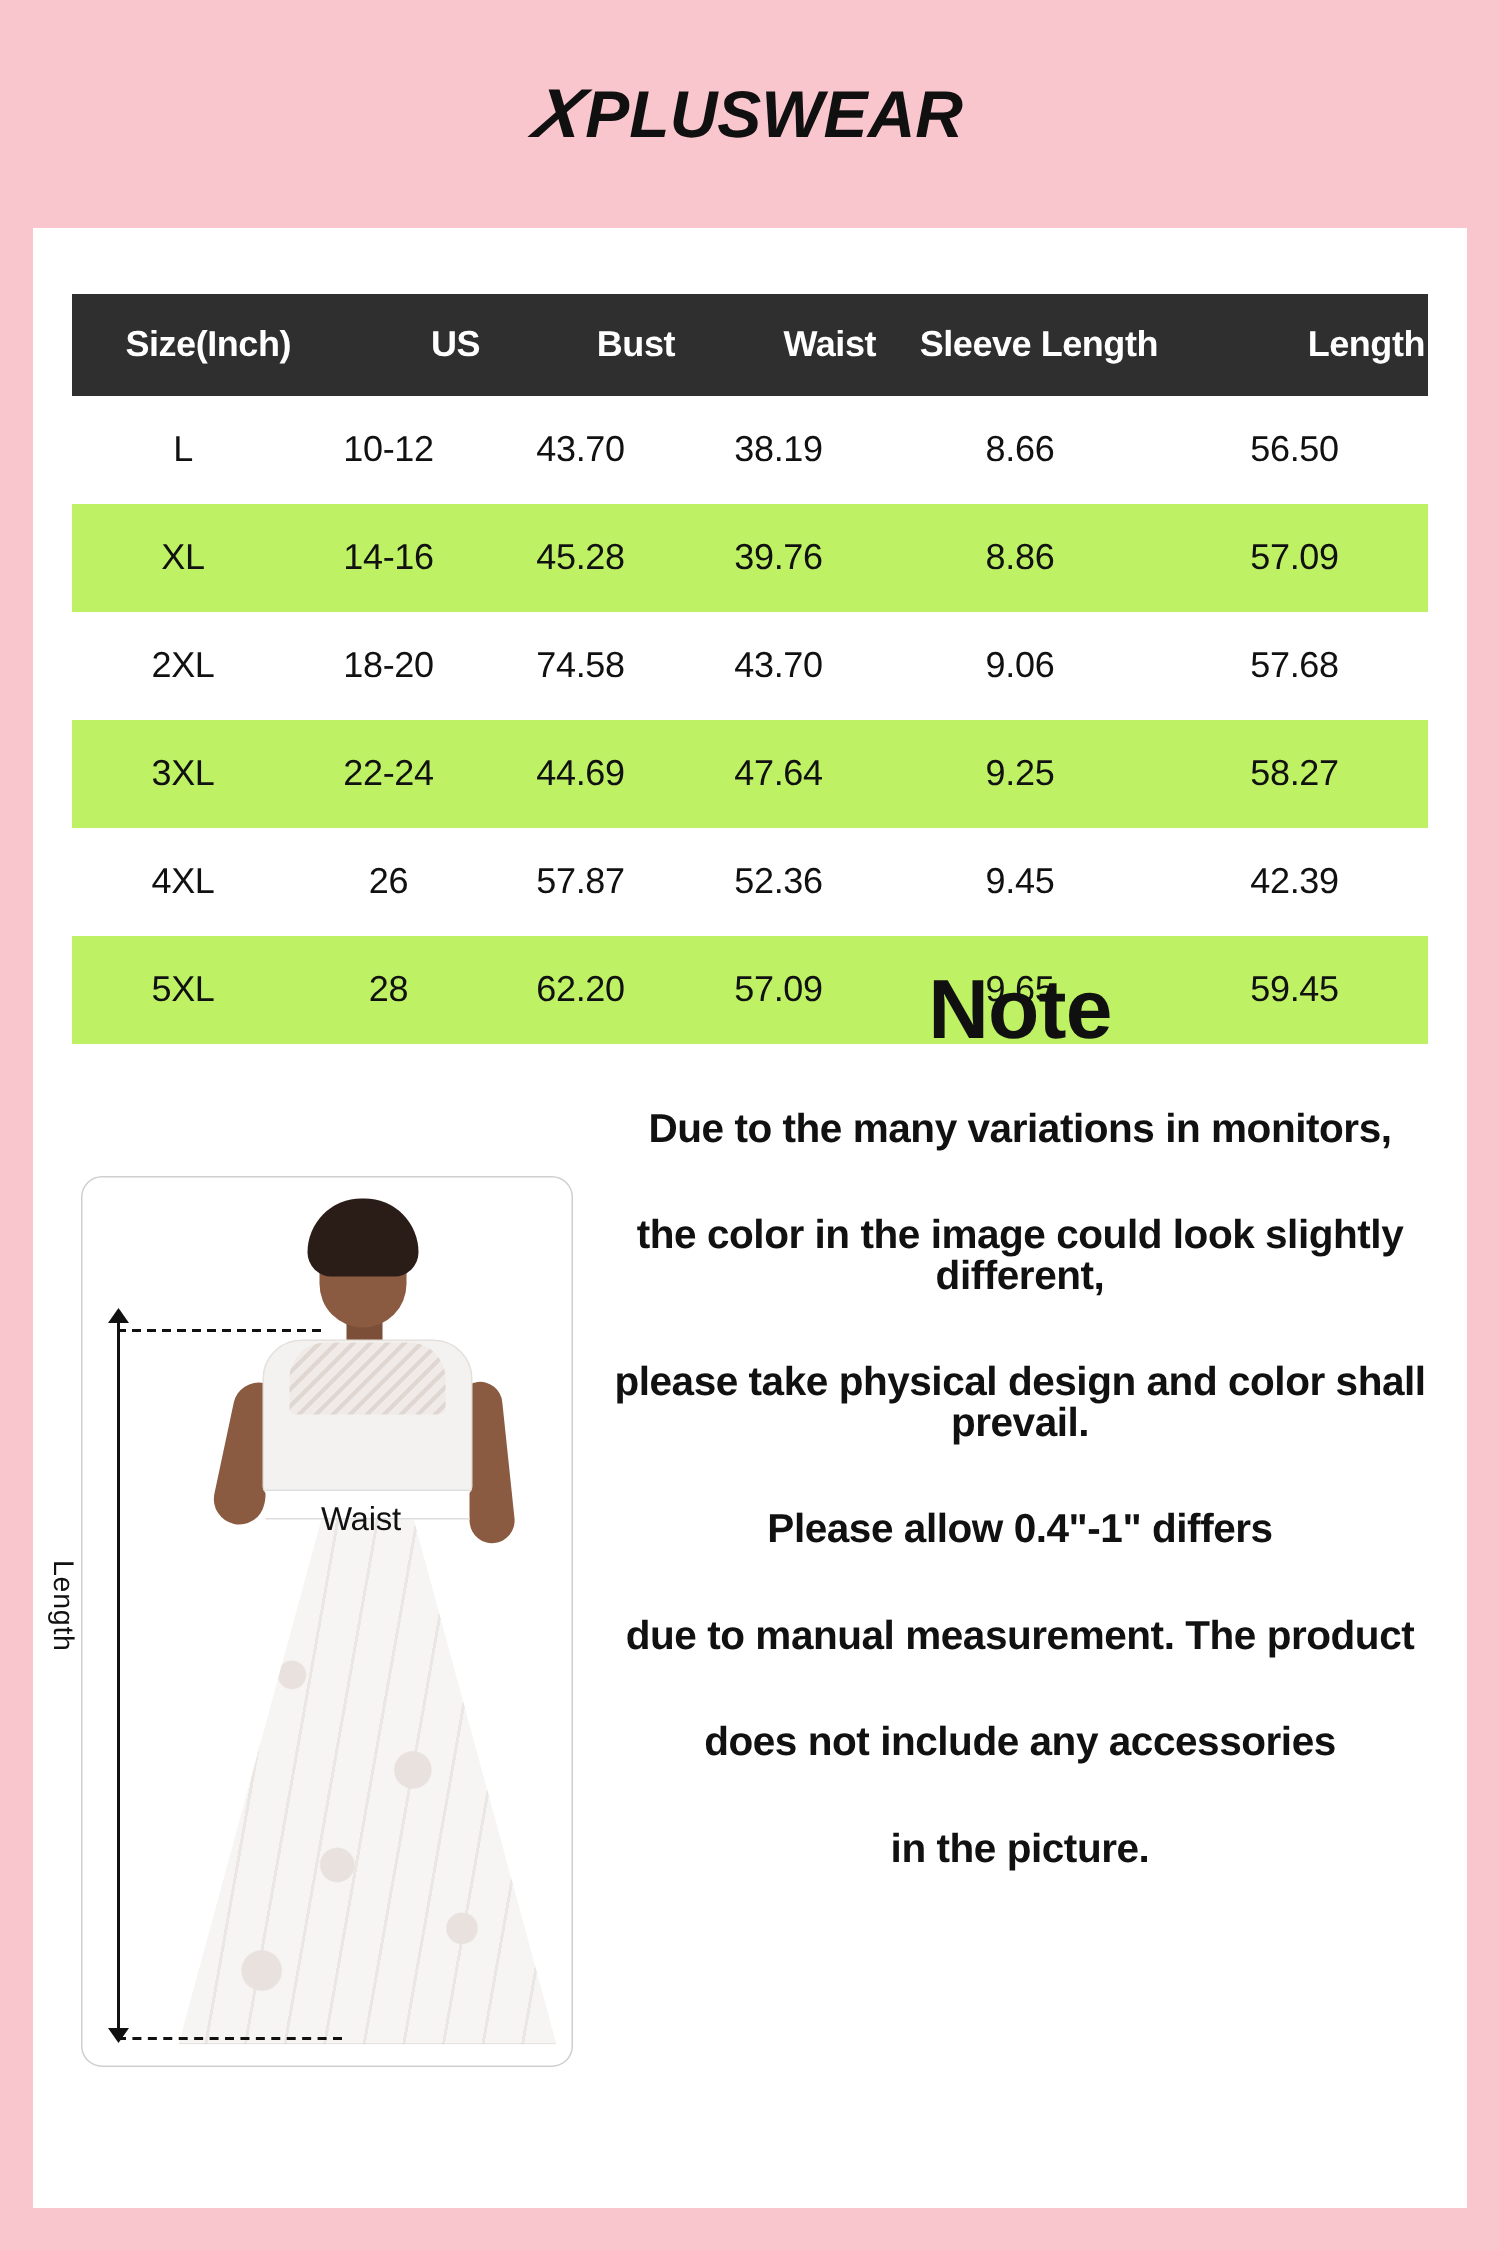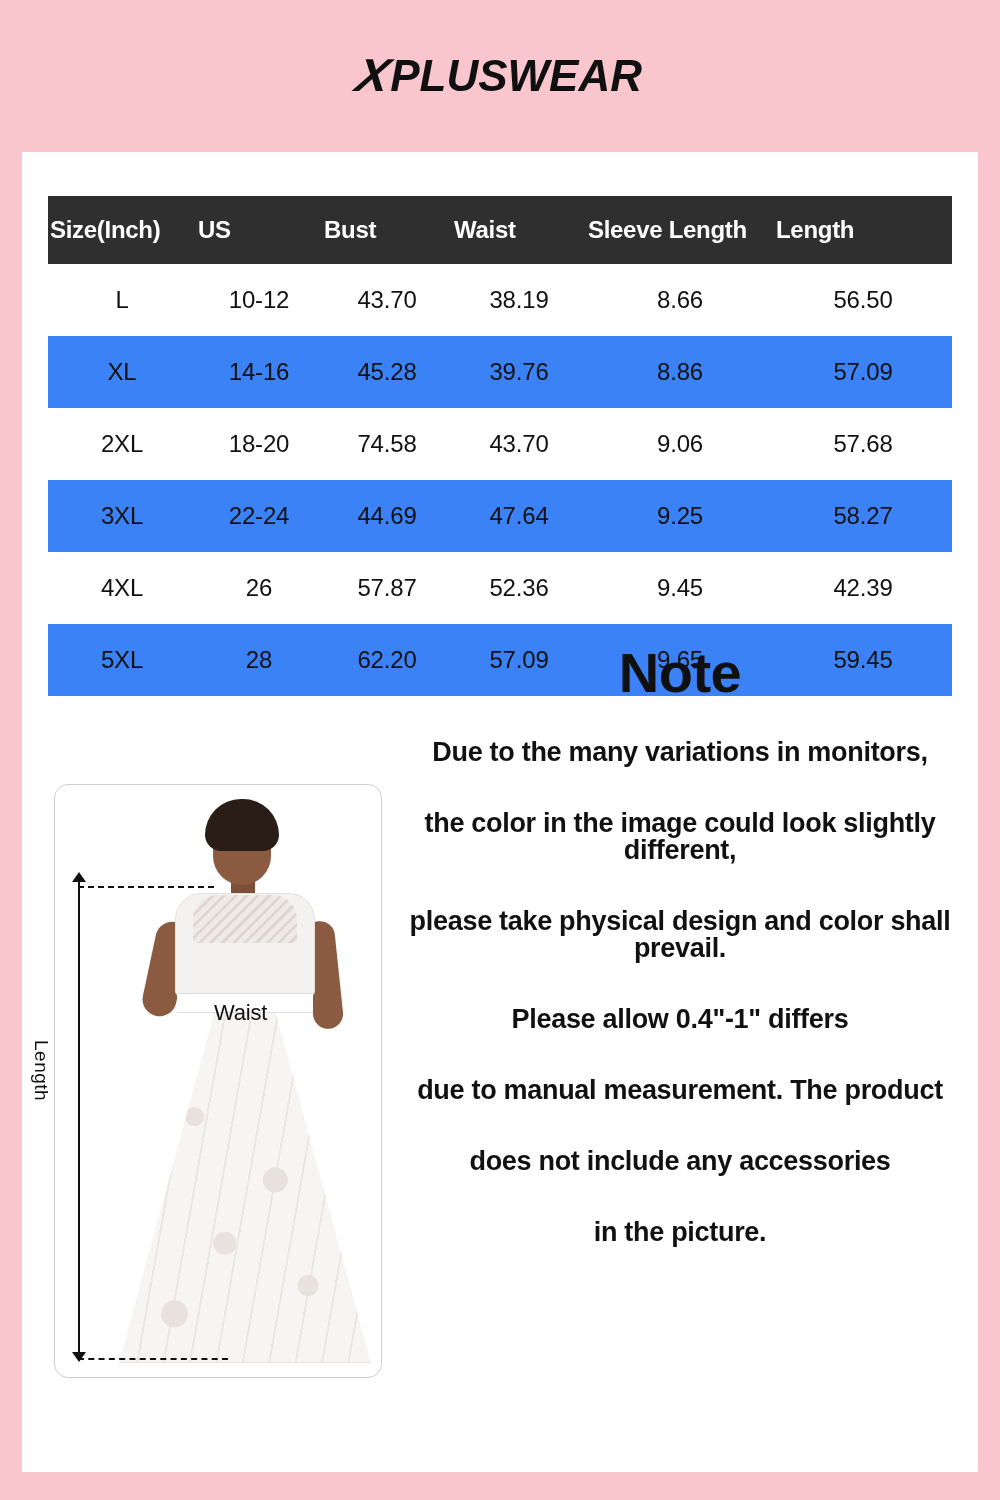--- a/index.html
+++ b/index.html
@@ -50,32 +50,32 @@
     top: 44px; left: 26px;
     width: 904px;
     border-collapse: collapse;
   }
   table.size-table th {
     background: #2f2f2f;
     color: #ffffff;
     font-size: 24px;
     font-weight: 700;
     padding: 20px 2px;
-    text-align: left;
+    text-align: right;
     letter-spacing: -0.3px;
   }
   table.size-table td {
     font-size: 24px;
     color: #111111;
     text-align: center;
     padding: 22px 2px;
     letter-spacing: -0.2px;
   }
   table.size-table tr.odd td { background: #ffffff; }
-  table.size-table tr.even td { background: #3b82f6; }
+  table.size-table tr.even td { background: #bef264; }
   col.c-size { width: 148px; }
   col.c-us   { width: 126px; }
   col.c-bust { width: 130px; }
   col.c-waist{ width: 134px; }
   col.c-slv  { width: 188px; }
   col.c-len  { width: 178px; }
 
   
   .photo-box {
     position: absolute;

